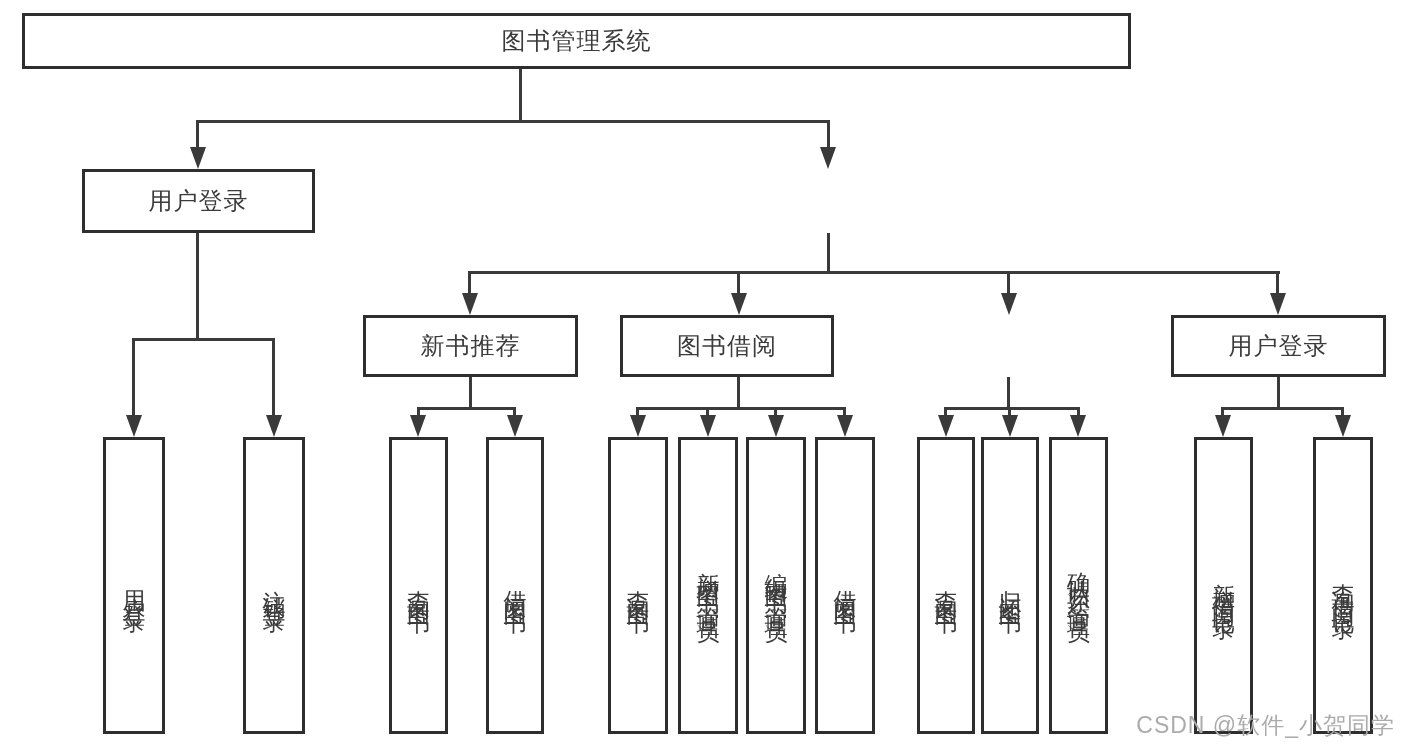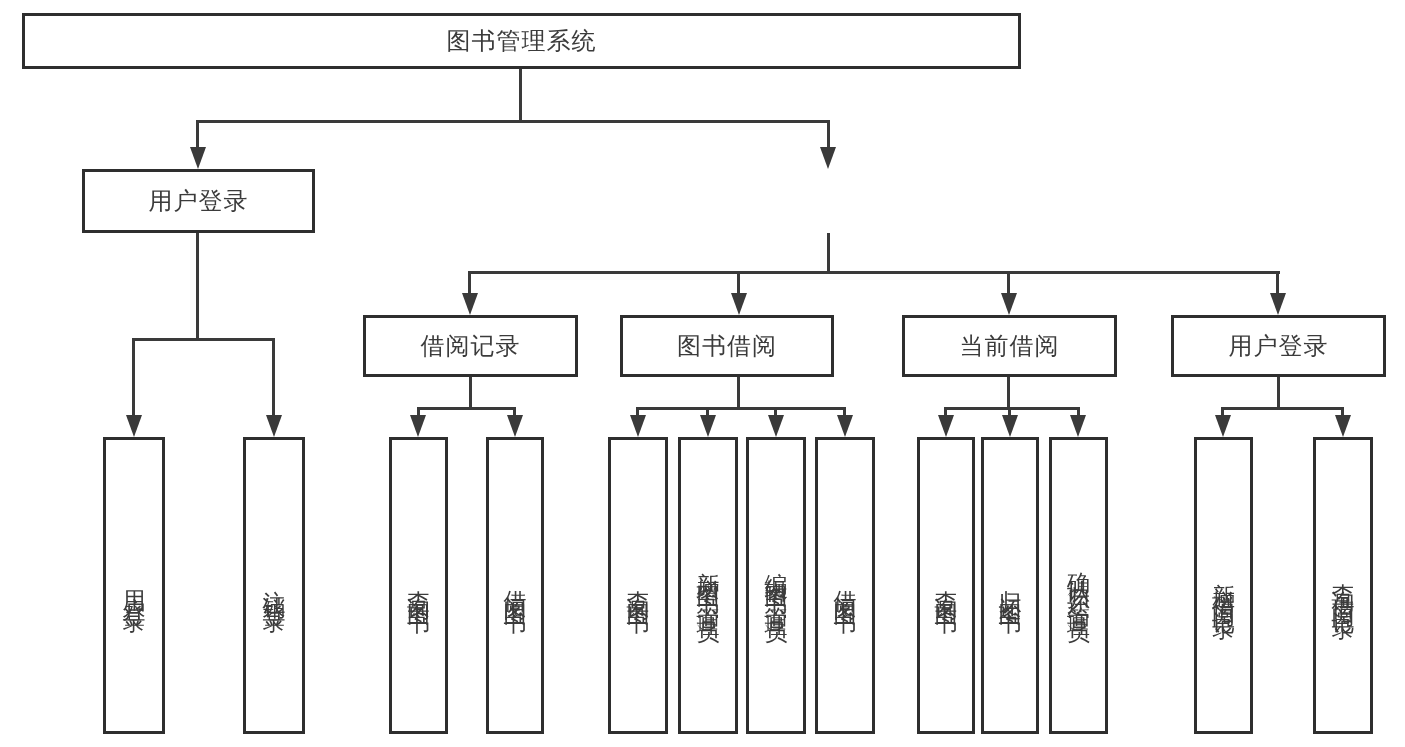--- a/index.html
+++ b/index.html
@@ -51,21 +51,21 @@
     color:var(--watermark);
     letter-spacing:1px;
     z-index:5;
   }
 </style>
 </head>
 <body>
 
 <div class="canvas">
 
-  <div class="box" style="left:22px;top:13px;width:999px;height:56px;">图书管理系统</div>
+  <div class="box" style="left:22px;top:13px;width:1109px;height:56px;">图书管理系统</div>
 
   <div class="vline" style="left:519px;top:69px;height:53px;"></div>
   <div class="hline" style="left:196px;top:120px;width:634px;"></div>
   <div class="vline" style="left:196px;top:120px;height:28px;"></div>
   <div class="vline" style="left:827px;top:120px;height:28px;"></div>
   <div class="arrow" style="left:190px;top:147px;"></div>
   <div class="arrow" style="left:820px;top:147px;"></div>
 
   <div class="box" style="left:82px;top:169px;width:233px;height:64px;">用户登录</div>
 
@@ -80,23 +80,22 @@
   <div class="hline" style="left:468px;top:271px;width:812px;"></div>
   <div class="vline" style="left:468px;top:271px;height:24px;"></div>
   <div class="vline" style="left:737px;top:271px;height:24px;"></div>
   <div class="vline" style="left:1007px;top:271px;height:24px;"></div>
   <div class="vline" style="left:1276px;top:271px;height:24px;"></div>
   <div class="arrow" style="left:462px;top:293px;"></div>
   <div class="arrow" style="left:731px;top:293px;"></div>
   <div class="arrow" style="left:1001px;top:293px;"></div>
   <div class="arrow" style="left:1270px;top:293px;"></div>
 
-  <div class="box" style="left:363px;top:315px;width:215px;height:62px;">借阅记录</div>
+  <div class="box" style="left:363px;top:315px;width:215px;height:62px;">新书推荐</div>
   <div class="box" style="left:620px;top:315px;width:214px;height:62px;">图书借阅</div>
-  <div class="box" style="left:902px;top:315px;width:215px;height:62px;">当前借阅</div>
   <div class="box" style="left:1171px;top:315px;width:215px;height:62px;">用户登录</div>
 
   <div class="vline" style="left:469px;top:377px;height:32px;"></div>
   <div class="hline" style="left:417px;top:407px;width:99px;"></div>
   <div class="vline" style="left:417px;top:407px;height:12px;"></div>
   <div class="vline" style="left:513px;top:407px;height:12px;"></div>
   <div class="arrow" style="left:410px;top:415px;"></div>
   <div class="arrow" style="left:507px;top:415px;"></div>
 
   <div class="vline" style="left:737px;top:377px;height:32px;"></div>
@@ -137,14 +136,15 @@
   <div class="box leaf" style="left:746px;top:437px;width:60px;height:297px;">编辑图书（管理员）</div>
   <div class="box leaf" style="left:815px;top:437px;width:60px;height:297px;">借阅图书</div>
 
   <div class="box leaf" style="left:917px;top:437px;width:58px;height:297px;">查询图书</div>
   <div class="box leaf" style="left:981px;top:437px;width:58px;height:297px;">归还图书</div>
   <div class="box leaf" style="left:1049px;top:437px;width:59px;height:297px;">确认归还（管理员）</div>
 
   <div class="box leaf" style="left:1194px;top:437px;width:59px;height:297px;">新增借阅记录</div>
   <div class="box leaf" style="left:1313px;top:437px;width:60px;height:297px;">查询借阅记录</div>
 
+  <div class="watermark">CSDN @软件_小贺同学</div>
 
 </div>
 
 </body></html>

